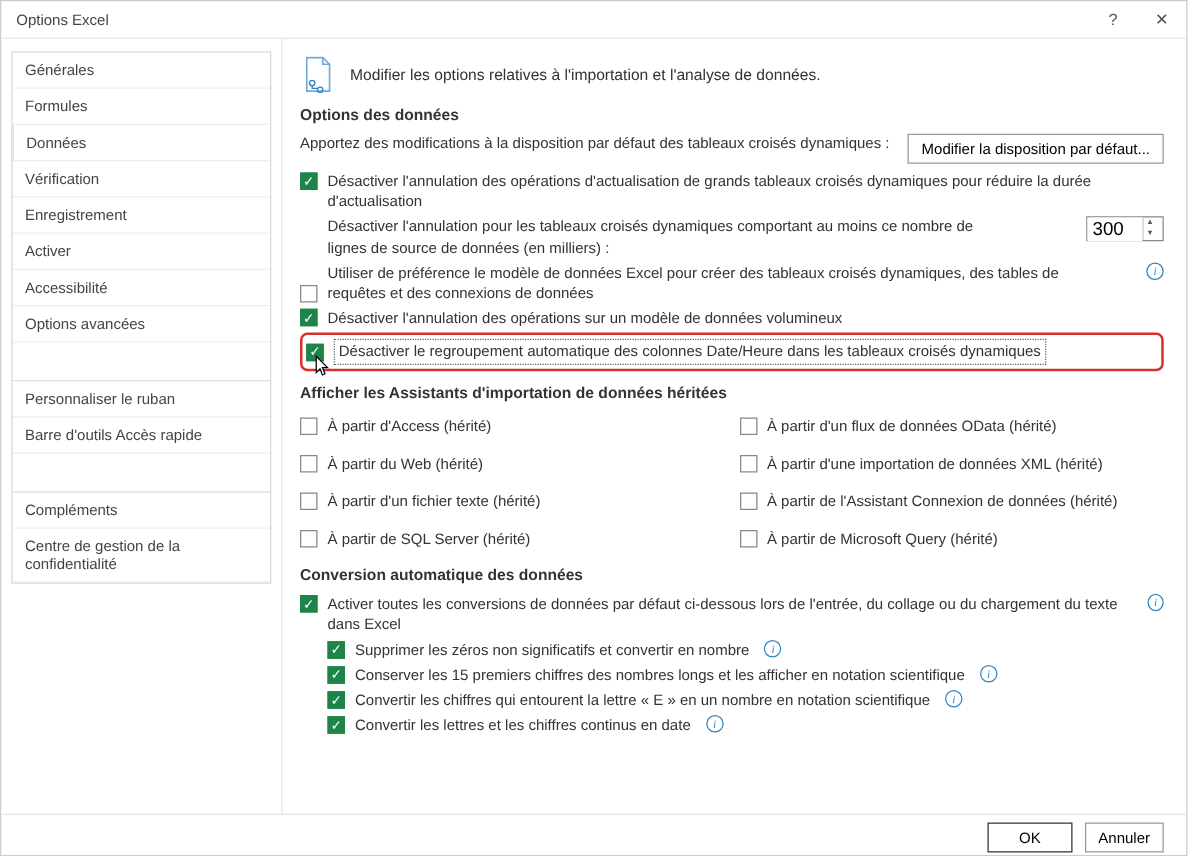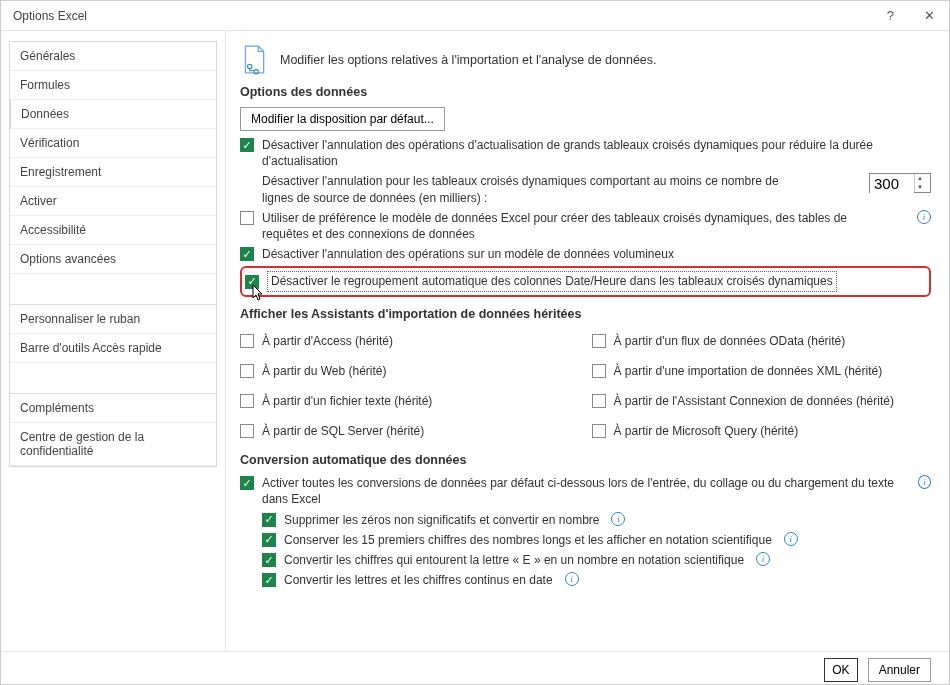--- a/index.html
+++ b/index.html
@@ -78,21 +78,21 @@
     gap: 12px; margin-bottom: 6px;
   }
   .intro-text { flex: 1; font-size: 12px; color: #333; }
   .btn {
     background: #fff;
     border: 1px solid #999;
     padding: 4px 10px;
     font-size: 12px;
     cursor: default;
   }
-  .btn.primary { border: 1.5px solid #333; padding: 4px 7px; }
+  .btn.primary { border: 1.5px solid #333; padding: 4px 24px; }
   .checkbox {
     width: 14px; height: 14px;
     flex-shrink: 0;
     border: 1px solid #888;
     margin-top: 1px;
     display: inline-flex;
     align-items: center; justify-content: center;
     font-size: 11px; color: #fff;
   }
   .checkbox.checked {
@@ -191,40 +191,41 @@
         <circle cx="8" cy="20" r="2" fill="none" stroke="#2e86c1"></circle>
         <circle cx="14" cy="25" r="2" fill="none" stroke="#2e86c1"></circle>
         <path d="M8 22 v2 h4" fill="none" stroke="#2e86c1"></path>
       </svg>
       <span class="page-header-text">Modifier les options relatives à l'importation et l'analyse de données.</span>
     </div>
 
     <div class="section-title">Options des données</div>
 
     <div class="intro-row">
+      <div class="intro-text">Apportez des modifications à la disposition par défaut des tableaux croisés dynamiques :</div>
       <button class="btn"><span>Modifier la disposition par défaut...</span></button>
     </div>
 
     <div class="row">
       <span class="checkbox checked">✓</span>
       <span class="opt-label">Désactiver l'annulation des opérations d'actualisation de grands tableaux croisés dynamiques pour réduire la durée d'actualisation</span>
     </div>
     <div class="row indent1 flex-between">
       <span class="opt-label" style="max-width:520px">Désactiver l'annulation pour les tableaux croisés dynamiques comportant au moins ce nombre de lignes de source de données (en milliers) :</span>
       <div class="spin">
         <input value="300" style="">
         <div class="spin-btns">
             <span>▲</span>
             <span>▼</span>
           </div>
       </div>
     </div>
 
     <div class="row flex-between">
-      <div style="display:flex;gap:8px;align-items:flex-start;flex:1">
+      <div style="display:flex;gap:8px;align-items:flex-end;flex:1">
         <span class="checkbox"></span>
         <span class="opt-label">Utiliser de préférence le modèle de données Excel pour créer des tableaux croisés dynamiques, des tables de requêtes et des connexions de données</span>
       </div>
       <span class="info-icon">i</span>
     </div>
 
     <div class="row">
       <span class="checkbox checked">✓</span>
       <span class="opt-label">Désactiver l'annulation des opérations sur un modèle de données volumineux</span>
     </div>

